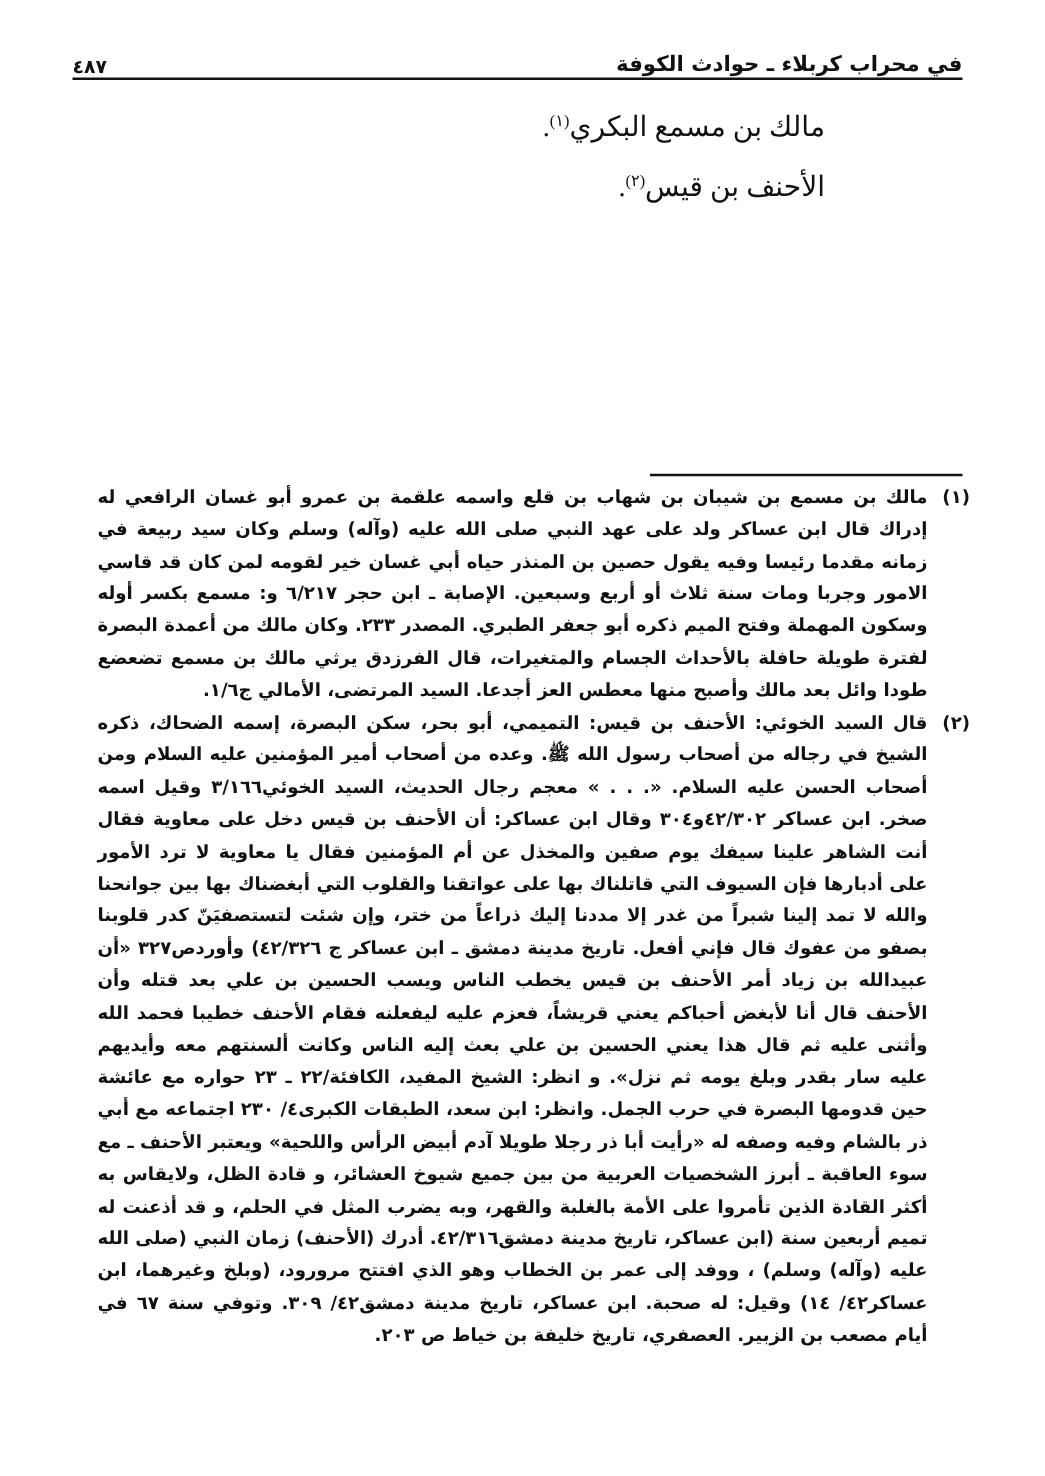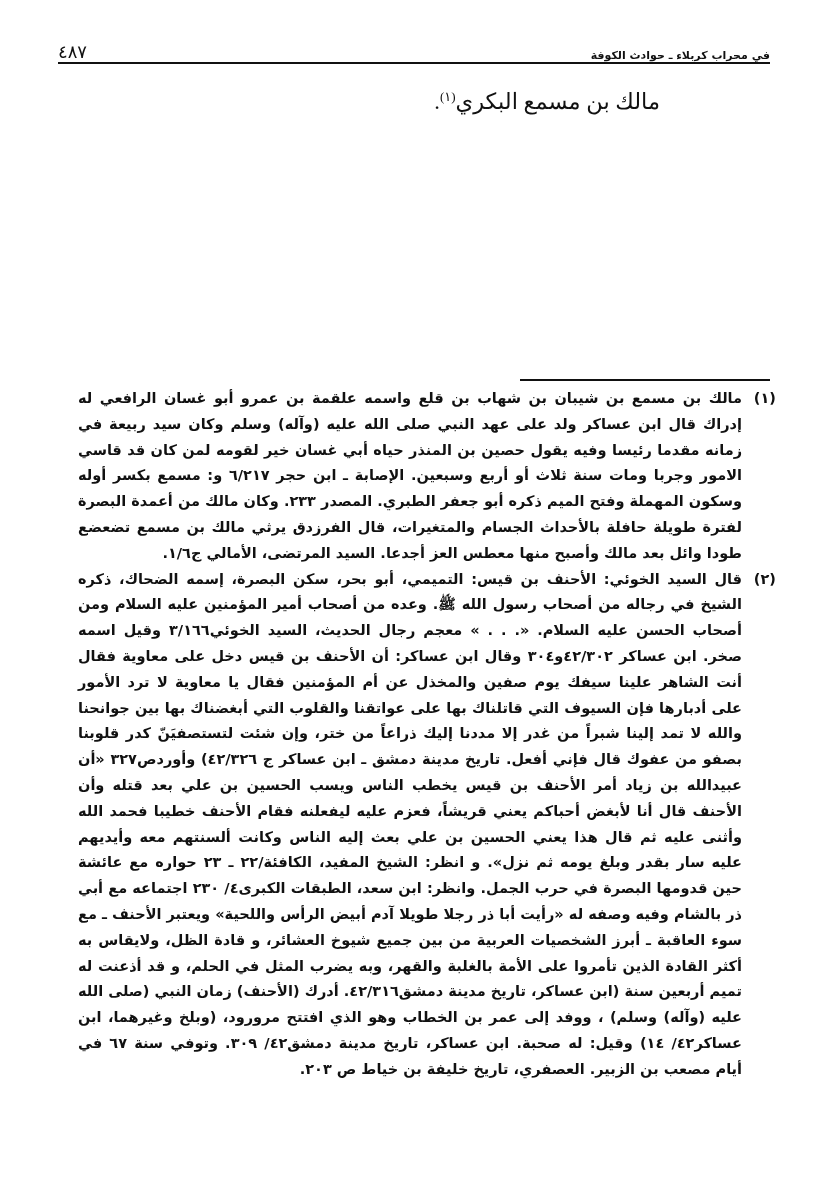--- a/index.html
+++ b/index.html
@@ -29,26 +29,26 @@
       width: 712px;
       top: 32px;
       height: 30px;
       display: flex;
       justify-content: space-between;
       align-items: flex-end;
     }
     .header-title {
       font-family: "DejaVu Sans", sans-serif;
       font-weight: bold;
-      font-size: 11px;
+      font-size: 17px;
     }
     .page-number {
       font-family: "DejaVu Sans", sans-serif;
-      font-weight: normal;
-      font-size: 18px;
+      font-weight: bold;
+      font-size: 15px;
     }
     .header-rule {
       position: absolute;
       left: 58px;
       width: 712px;
       top: 62px;
       height: 0;
       border-top: 2px solid #111;
     }
     
@@ -122,20 +122,21 @@
   <div class="running-header">
     <span class="header-title">في محراب كربلاء ـ حوادث الكوفة</span>
     <span class="page-number">٤٨٧</span>
   </div>
   <div class="header-rule"></div>
 
   <div class="body-text">
 
     <p class="name-line"><span>مالك بن مسمع البكري</span><span class="fn-ref">(١)</span><span>.</span></p>
 
+    <p class="name-line"><span>الأحنف بن قيس</span><span class="fn-ref">(٢)</span><span>.</span></p>
   </div>
 
   <div class="fn-separator"></div>
 
   <div class="footnotes">
     <div class="footnote">
       <span class="fn-num">(١)</span>
       <span class="fn-text">مالك بن مسمع بن شيبان بن شهاب بن قلع واسمه علقمة بن عمرو أبو غسان الرافعي له إدراك قال ابن عساكر ولد على عهد النبي صلى الله عليه (وآله) وسلم وكان سيد ربيعة في زمانه مقدما رئيسا وفيه يقول حصين بن المنذر حياه أبي غسان خير لقومه لمن كان قد قاسي الامور وجربا ومات سنة ثلاث أو أربع وسبعين. الإصابة ـ ابن حجر ٦/٢١٧ و: مسمع بكسر أوله وسكون المهملة وفتح الميم ذكره أبو جعفر الطبري. المصدر ٢٣٣. وكان مالك من أعمدة البصرة لفترة طويلة حافلة بالأحداث الجسام والمتغيرات، قال الفرزدق يرثي مالك بن مسمع تضعضع طودا وائل بعد مالك وأصبح منها معطس العز أجدعا. السيد المرتضى، الأمالي ج١/٦.</span>
     </div>
     <div class="footnote">

